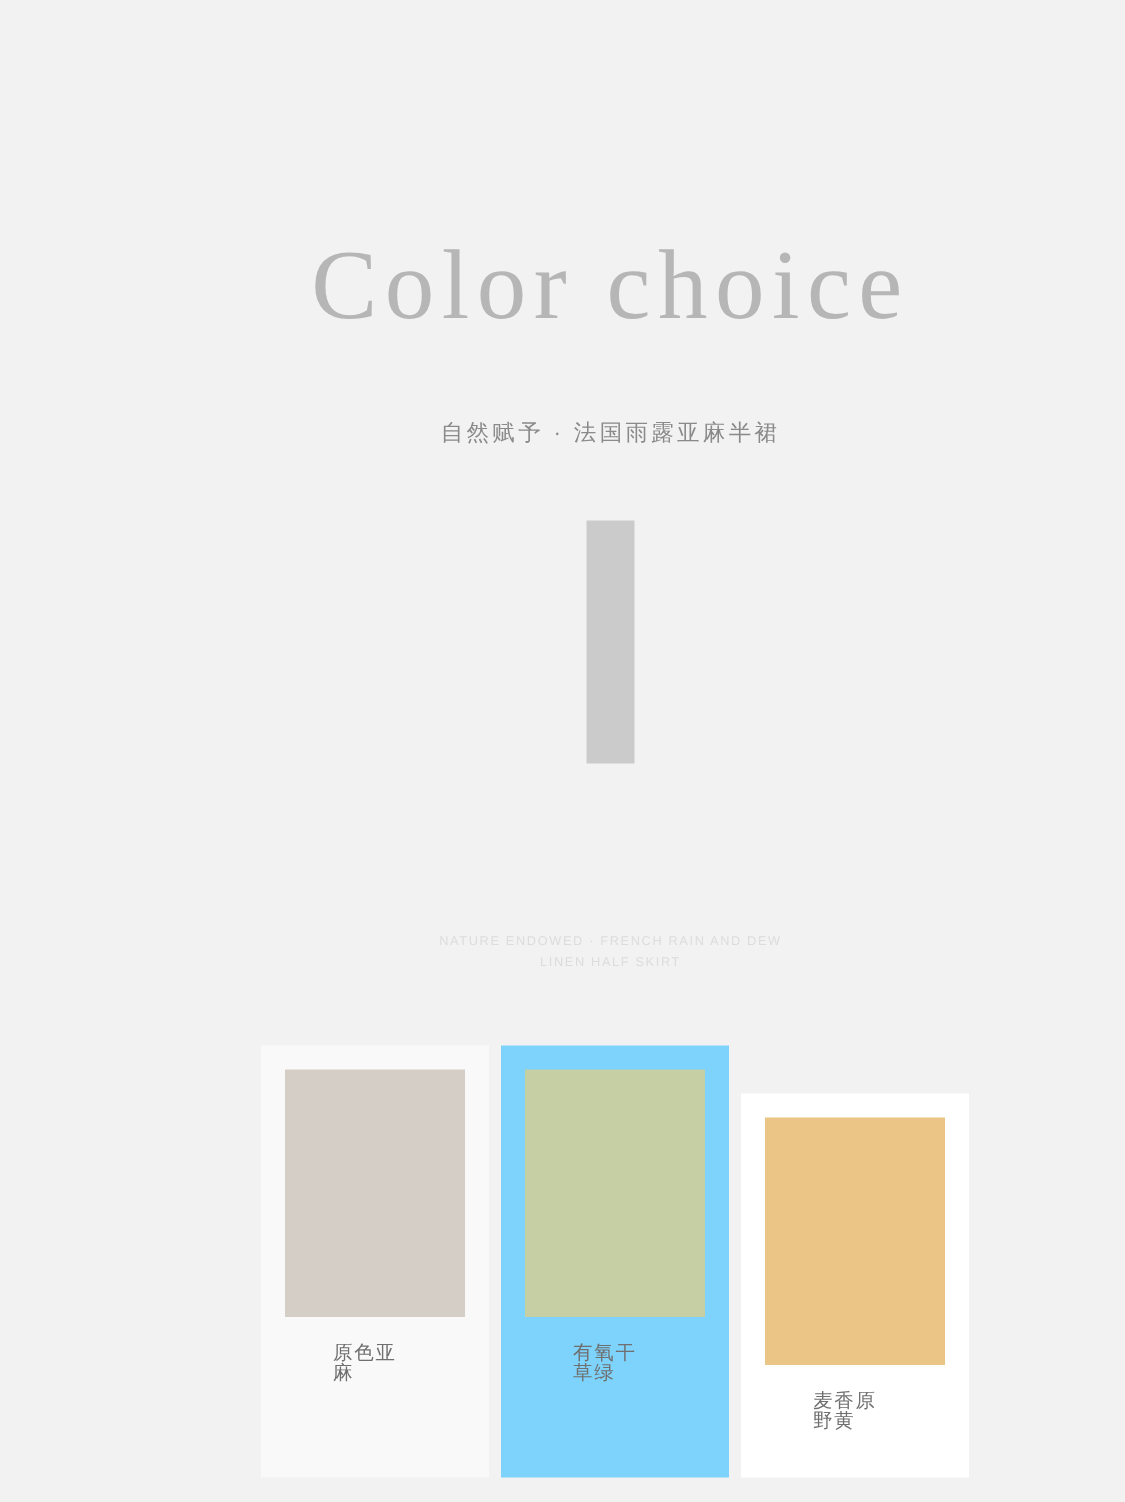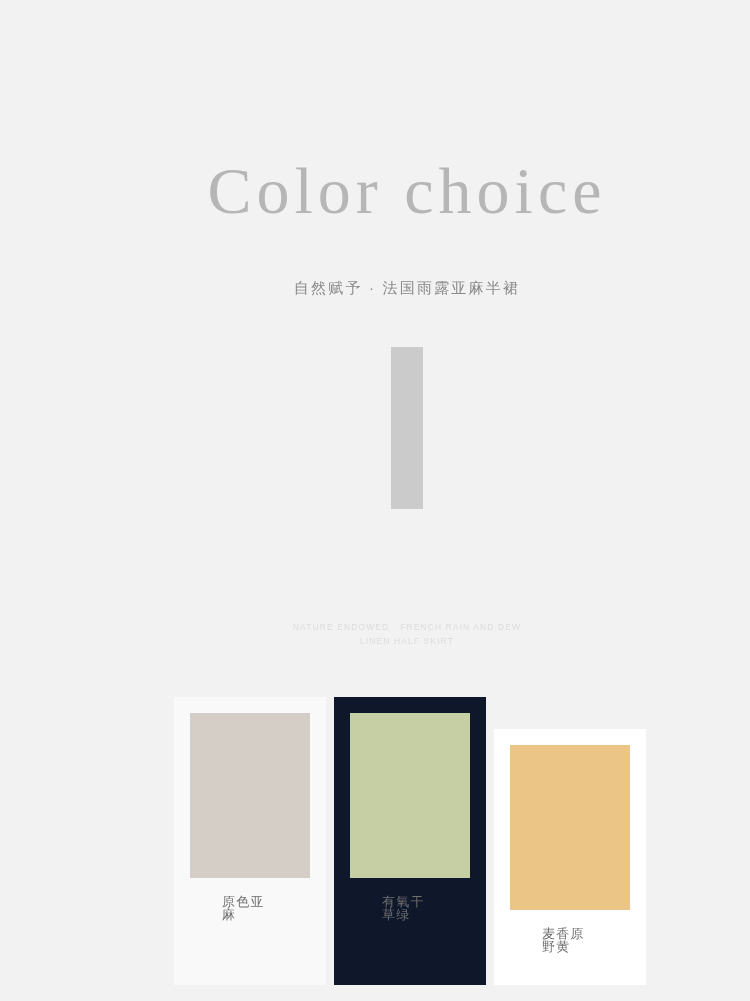--- a/index.html
+++ b/index.html
@@ -145,21 +145,21 @@
 
   <div class="swatch-row">
 
     <div class="swatch-card" style="background: rgb(249, 249, 249);">
       <div class="swatch-chip" style="background: rgb(213, 206, 198);"></div>
       <div class="swatch-label-box">
         <span class="swatch-label">原色亚麻</span>
       </div>
     </div>
 
-    <div class="swatch-card" style="background: #0f172a;">
+    <div class="swatch-card" style="background: #7dd3fc;">
       <div class="swatch-chip" style="background: rgb(198, 206, 163);"></div>
       <div class="swatch-label-box">
         <span class="swatch-label">有氧干草绿</span>
       </div>
     </div>
 
     <div class="swatch-card" style="background: rgb(255, 255, 255); margin-top: 32px;">
       <div class="swatch-chip" style="background: rgb(235, 197, 134);"></div>
       <div class="swatch-label-box">
         <span class="swatch-label">麦香原野黄</span>

